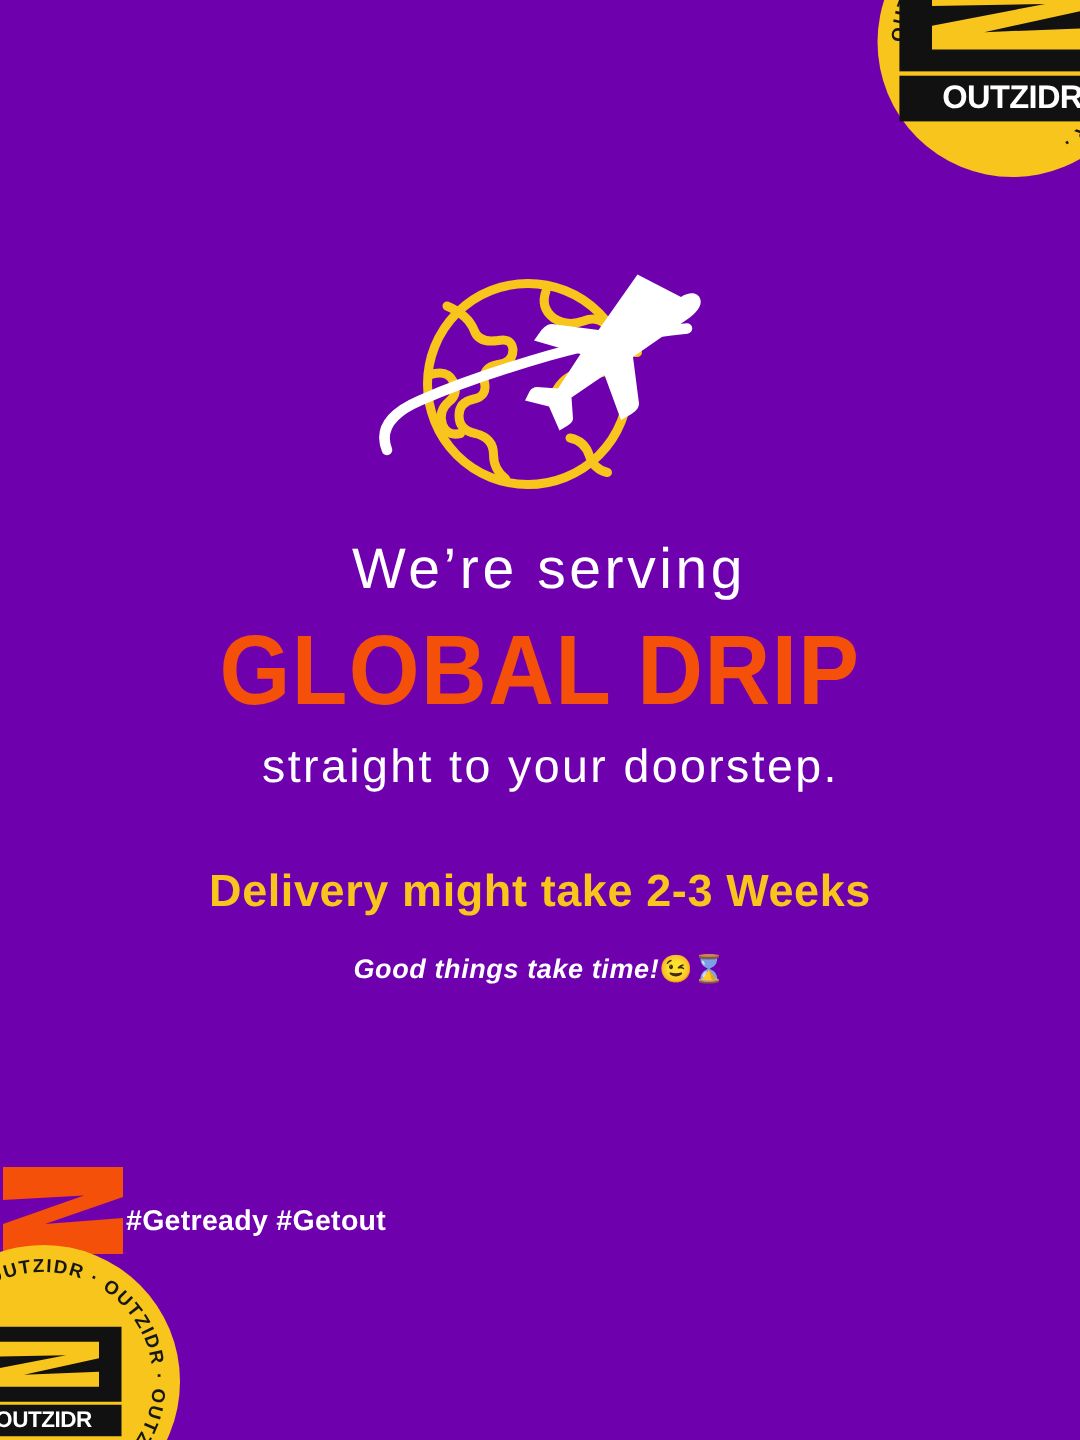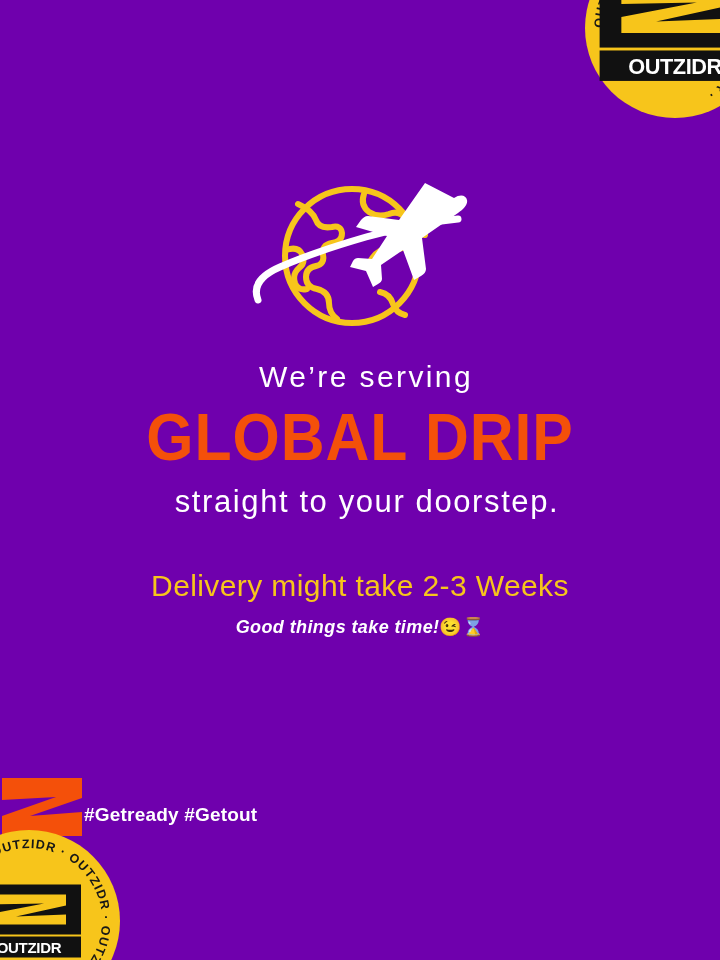--- a/index.html
+++ b/index.html
@@ -91,21 +91,21 @@
 
   
   .copy {
     position: absolute;
     left: 0; right: 0;
     top: 360px;
     text-align: center;
   }
   .line-serving {
     color: #ffffff;
-    font-size: 30px;
+    font-size: 38px;
     font-weight: 300;
     letter-spacing: 2.4px;
     line-height: 1.1;
     padding-left: 12px;
   }
   .line-global {
     color: #F4500A;
     font-size: 66px;
     font-weight: 700;
     letter-spacing: 1px;
@@ -118,33 +118,33 @@
     font-size: 31px;
     font-weight: 300;
     letter-spacing: 1.6px;
     line-height: 1.1;
     margin-top: 14px;
     padding-left: 14px;
   }
   .line-delivery {
     color: #F7C51B;
     font-size: 30px;
-    font-weight: 400;
+    font-weight: 700;
     letter-spacing: 0.4px;
     line-height: 1.1;
     margin-top: 50px;
   }
   .line-good {
     color: #ffffff;
     font-size: 18px;
     font-weight: 700;
     font-style: italic;
     letter-spacing: 0.4px;
     line-height: 1.1;
-    margin-top: 16px;
+    margin-top: 26px;
   }
   .emoji {
     font-style: normal;
     font-weight: 400;
     letter-spacing: 0;
   }
 
   
   .footer {
     position: absolute;

